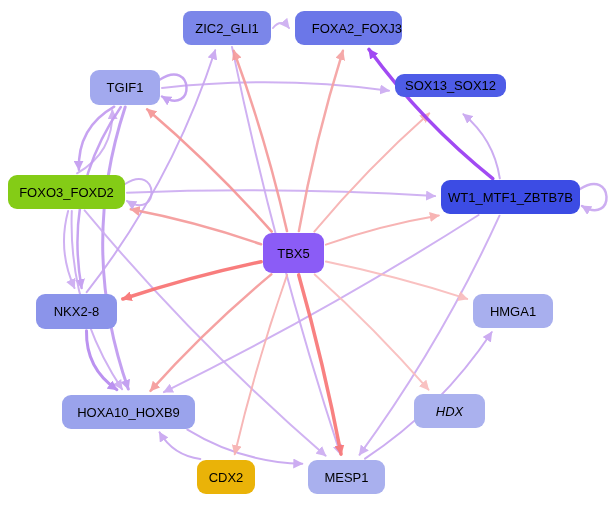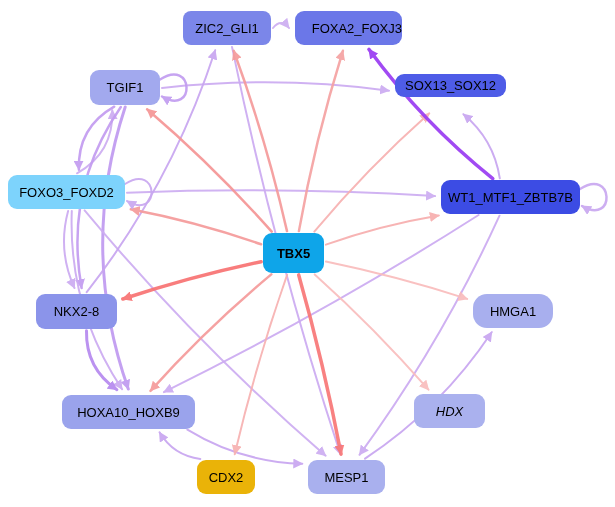--- a/index.html
+++ b/index.html
@@ -126,33 +126,33 @@
       </div>
       <div class="node" style="left: 295px; top: 11px; width: 107px; height: 34px; background: rgb(107, 119, 232); justify-content: flex-end;">
         <span>FOXA2_FOXJ3</span>
       </div>
       <div class="node" style="left: 90px; top: 70px; width: 70px; height: 35px; background: rgb(162, 169, 238);">
         <span>TGIF1</span>
       </div>
       <div class="node" style="left: 395px; top: 74px; width: 111px; height: 23px; background: rgb(78, 92, 231);">
         <span>SOX13_SOX12</span>
       </div>
-      <div class="node" style="left: 8px; top: 175px; width: 117px; height: 34px; background: #7dd3fc;">
+      <div class="node" style="left: 8px; top: 175px; width: 117px; height: 34px; background: #84cc16;">
         <span>FOXO3_FOXD2</span>
       </div>
       <div class="node" style="left: 441px; top: 180px; width: 139px; height: 34px; background: rgb(60, 76, 228);">
         <span>WT1_MTF1_ZBTB7B</span>
       </div>
-      <div class="node" style="left: 263px; top: 233px; width: 61px; height: 40px; background: #0ea5e9; font-weight: bold;">
+      <div class="node" style="left: 263px; top: 233px; width: 61px; height: 40px; background: #8b5cf6;">
         <span>TBX5</span>
       </div>
       <div class="node" style="left: 36px; top: 294px; width: 81px; height: 35px; background: rgb(139, 148, 234);">
         <span>NKX2-8</span>
       </div>
-      <div class="node" style="left: 473px; top: 294px; width: 80px; height: 34px; background: rgb(168, 175, 238); border-radius: 14px;">
+      <div class="node" style="left: 473px; top: 294px; width: 80px; height: 34px; background: rgb(168, 175, 238);">
         <span>HMGA1</span>
       </div>
       <div class="node" style="left: 62px; top: 395px; width: 133px; height: 34px; background: rgb(154, 163, 236);">
         <span>HOXA10_HOXB9</span>
       </div>
       <div class="node" style="left: 414px; top: 394px; width: 71px; height: 34px; background: rgb(170, 177, 238); font-style: italic;">
         <span>HDX</span>
       </div>
       <div class="node" style="left: 197px; top: 460px; width: 58px; height: 34px; background: #eab308;">
         <span>CDX2</span>

